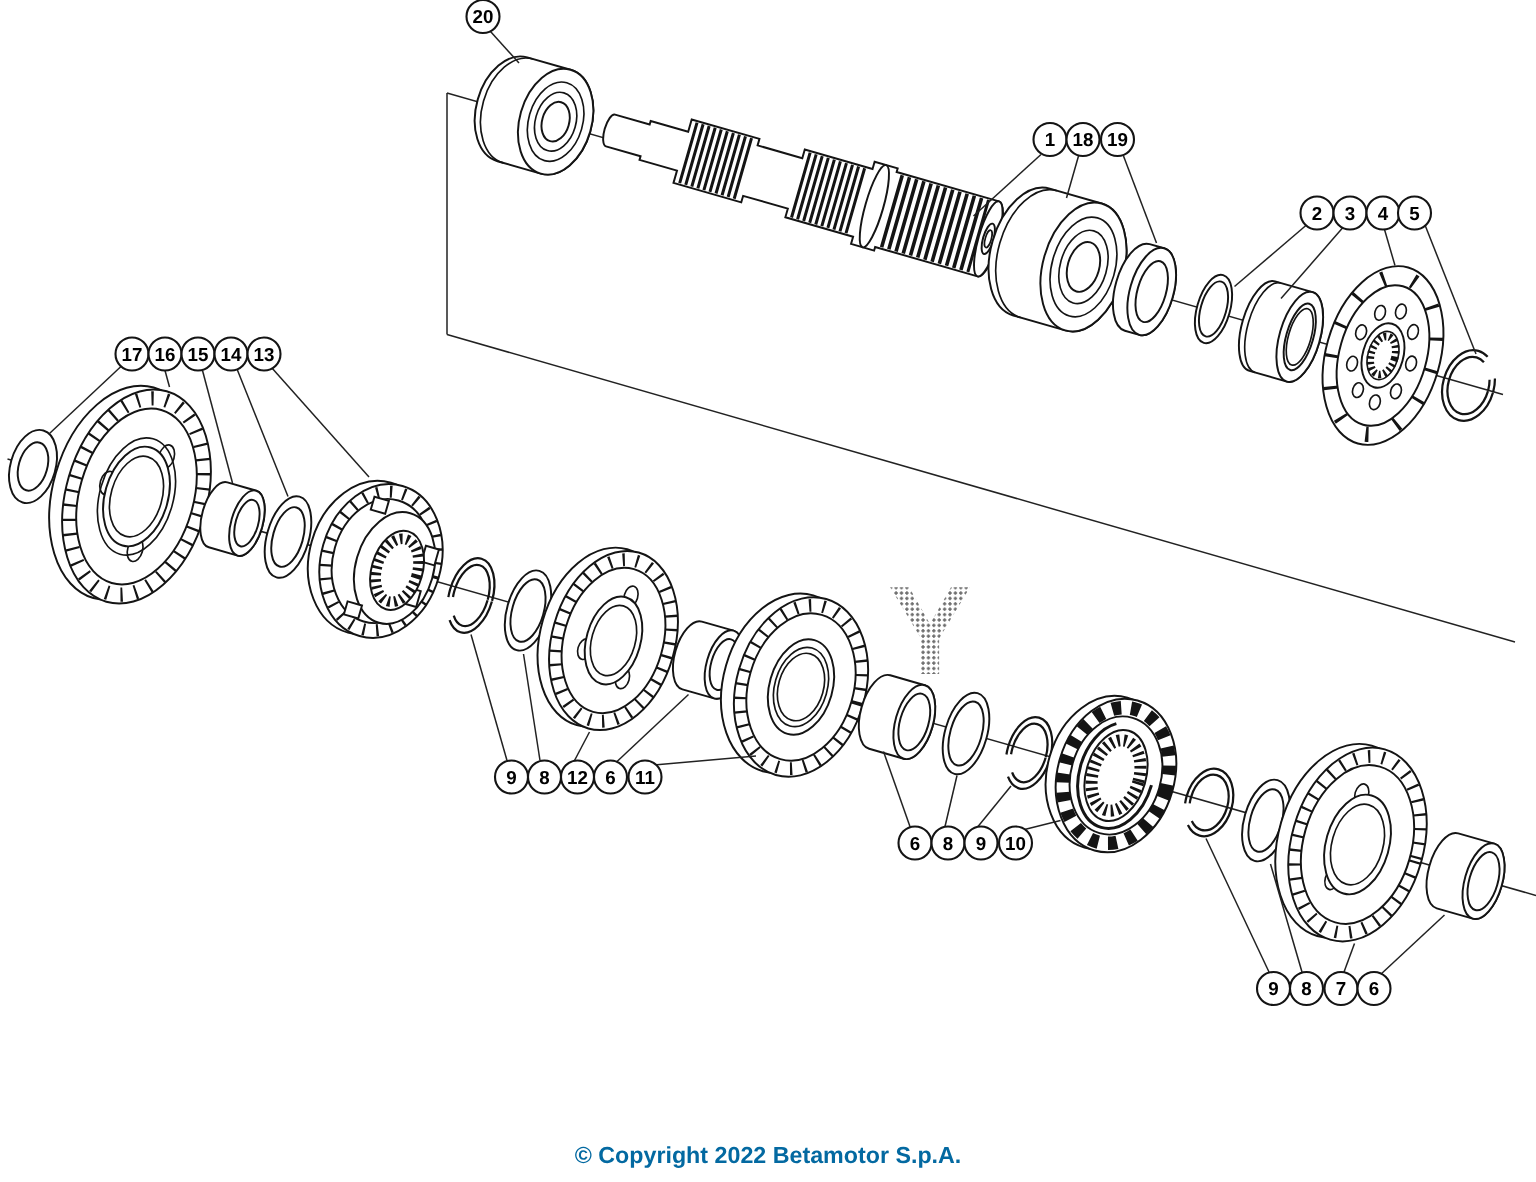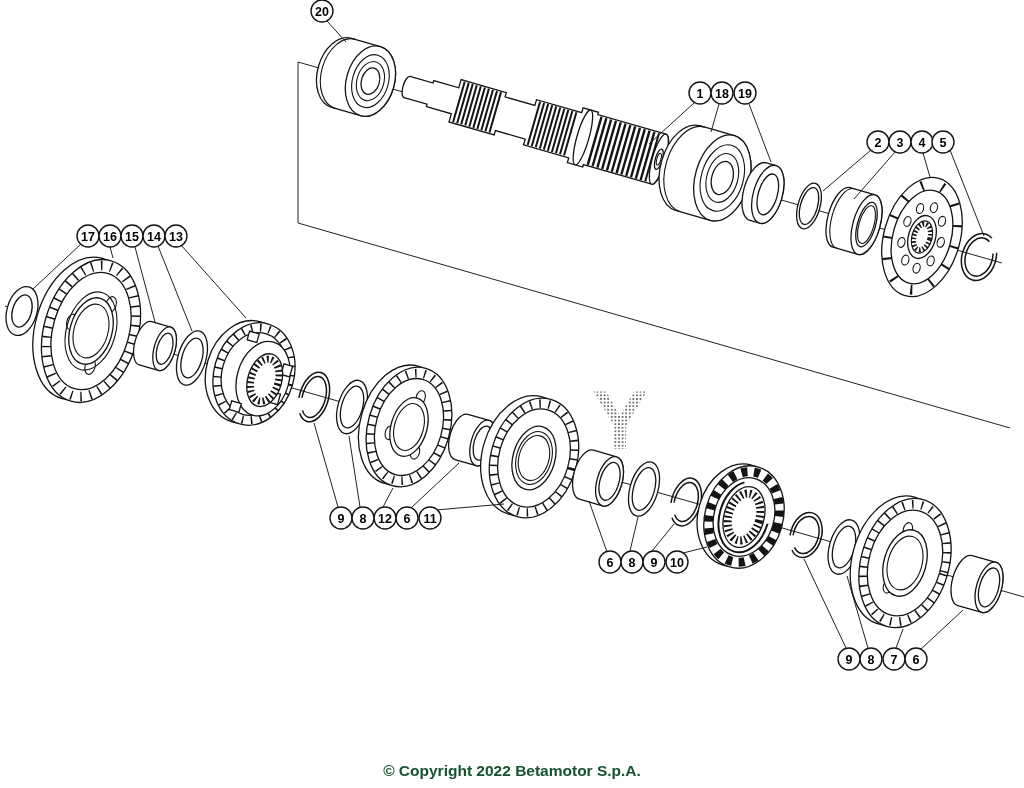--- a/index.html
+++ b/index.html
@@ -16,21 +16,21 @@
   svg{position:absolute;left:0;top:0;}
   .ln{stroke:#222;stroke-width:1;fill:none;}
   .ld{stroke:#222;stroke-width:1;fill:none;}
   .s {stroke:#141414;stroke-width:1.3;fill:#fff;}
   .sn{stroke:#141414;stroke-width:1.1;fill:none;}
   .tk{fill:none;stroke:#141414;}
   .bal circle{fill:#fff;stroke:#141414;stroke-width:1.4;}
   .bal text{font-size:12.5px;font-weight:700;fill:#000;text-anchor:middle;
             font-family:"Liberation Sans", sans-serif;}
   .copy{position:absolute;left:0;right:0;top:762px;text-align:center;
-        font-size:15.5px;font-weight:700;color:#14532d;}
+        font-size:15.5px;font-weight:700;color:#0369a1;}
 </style>
 </head>
 <body>
 
 <div class="stage">
 
   <div class="wm wm2">Y</div>
 
   <svg width="1024" height="788" viewBox="0 0 1024 788">
 

